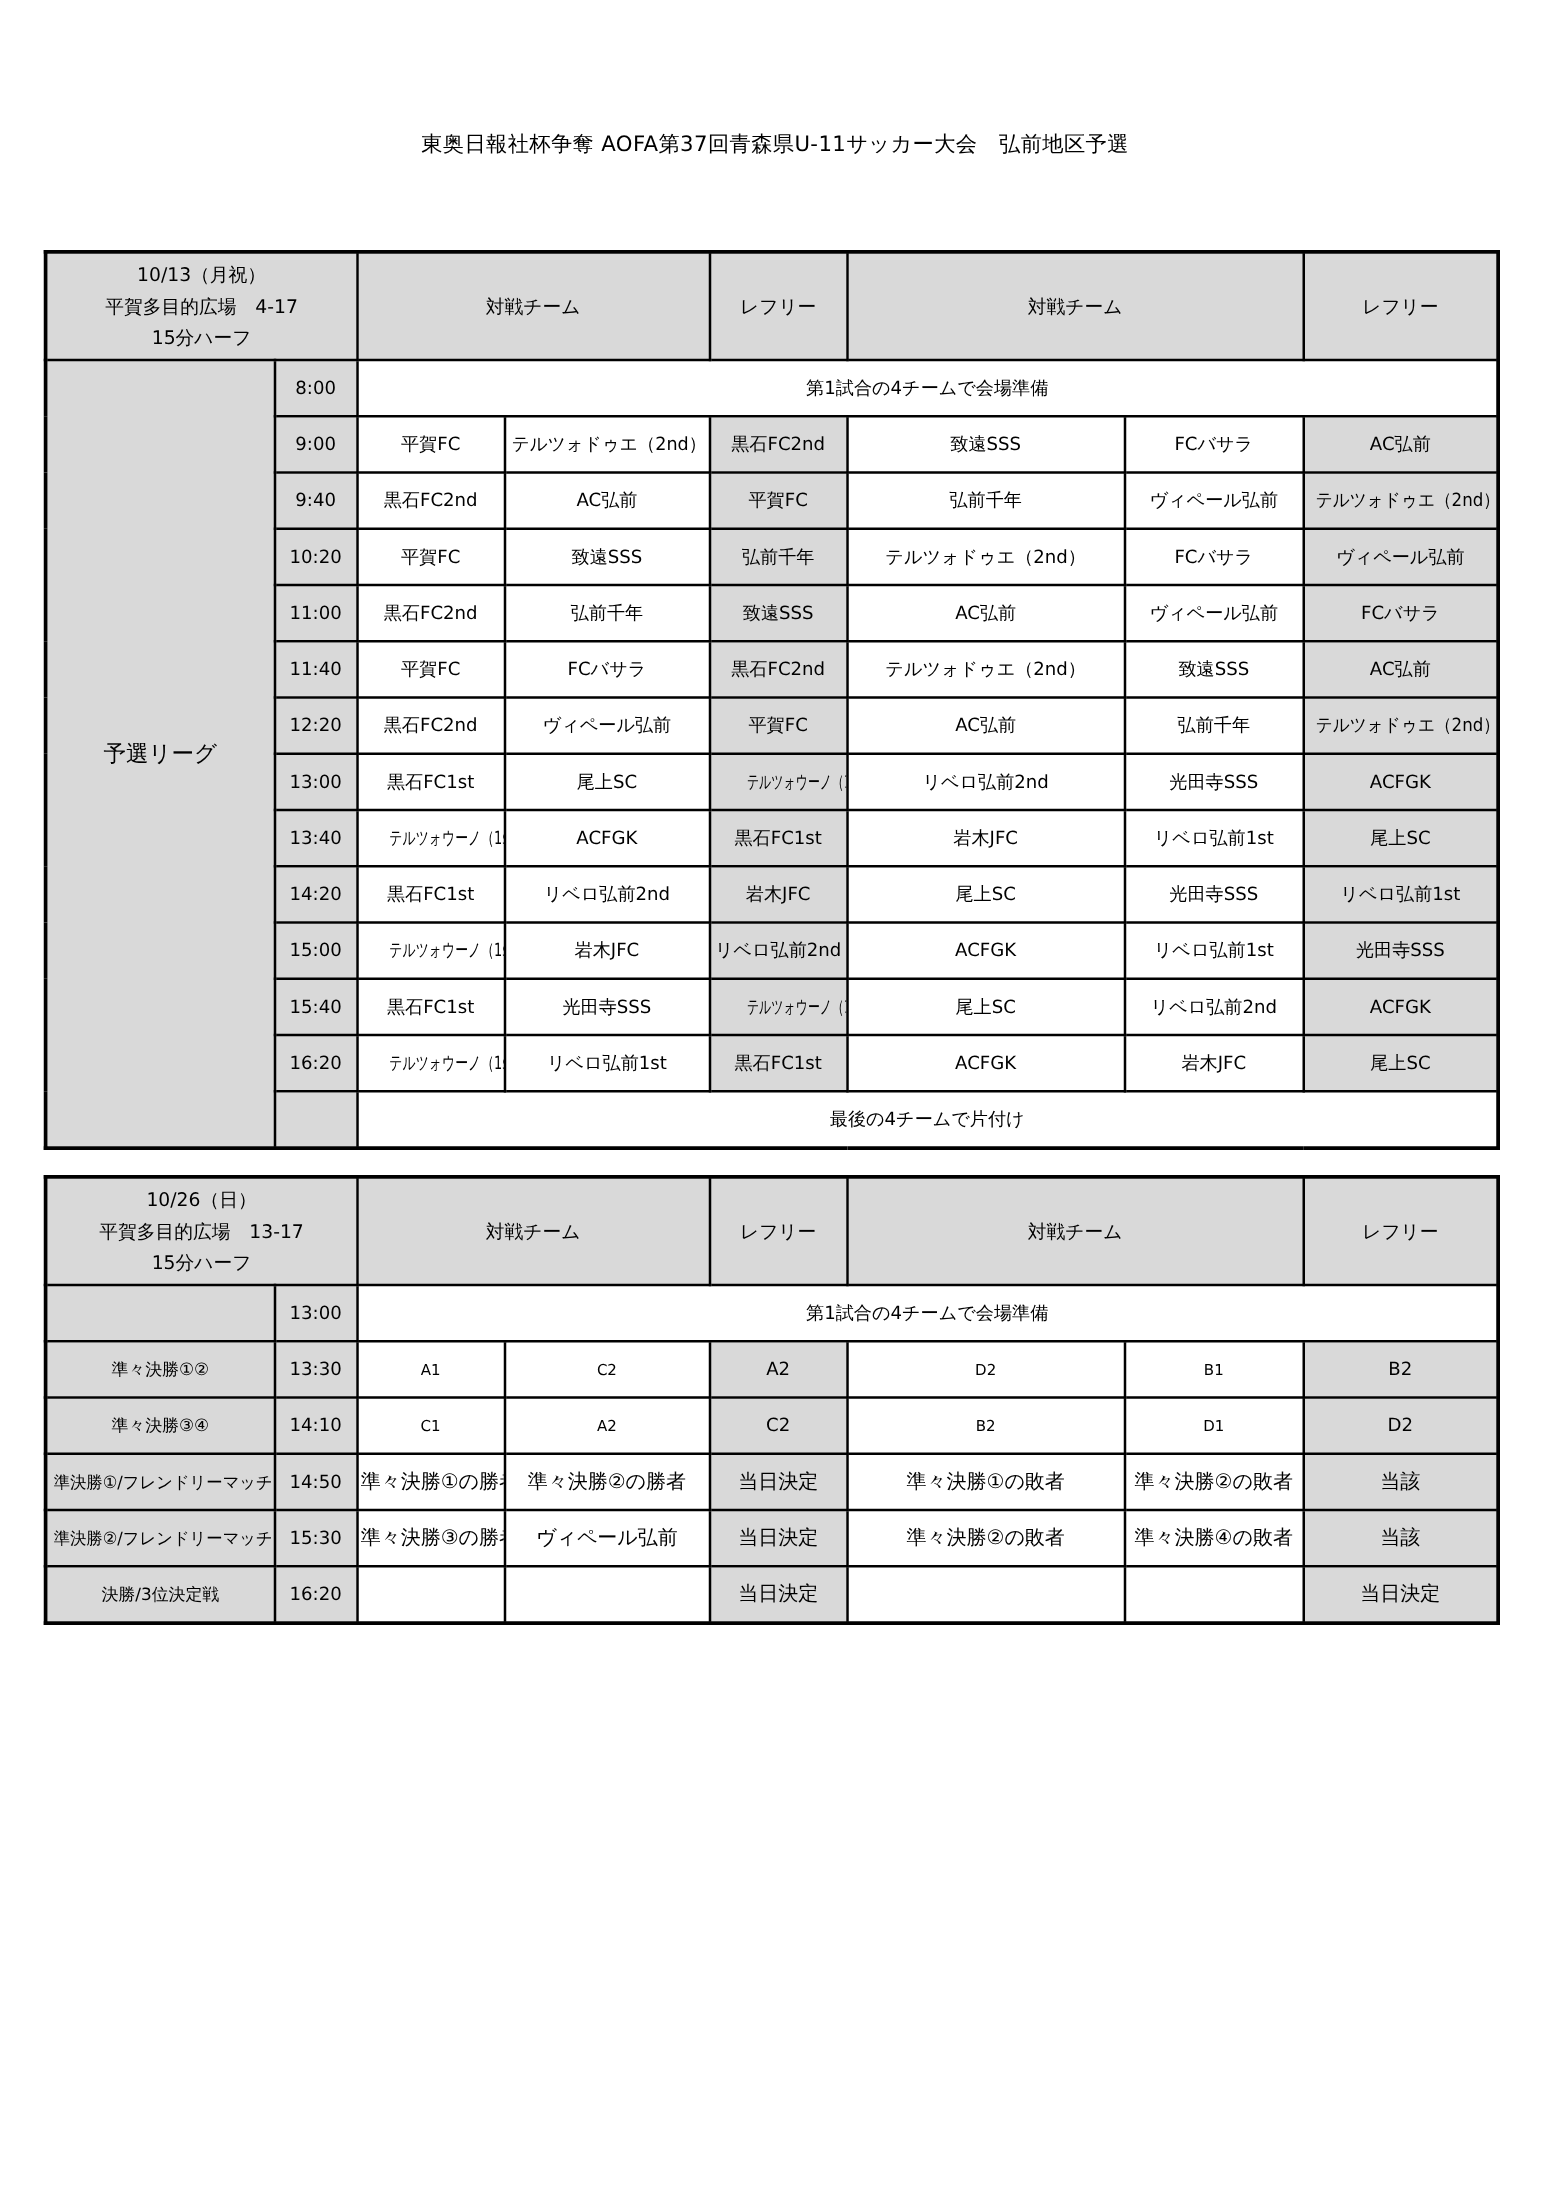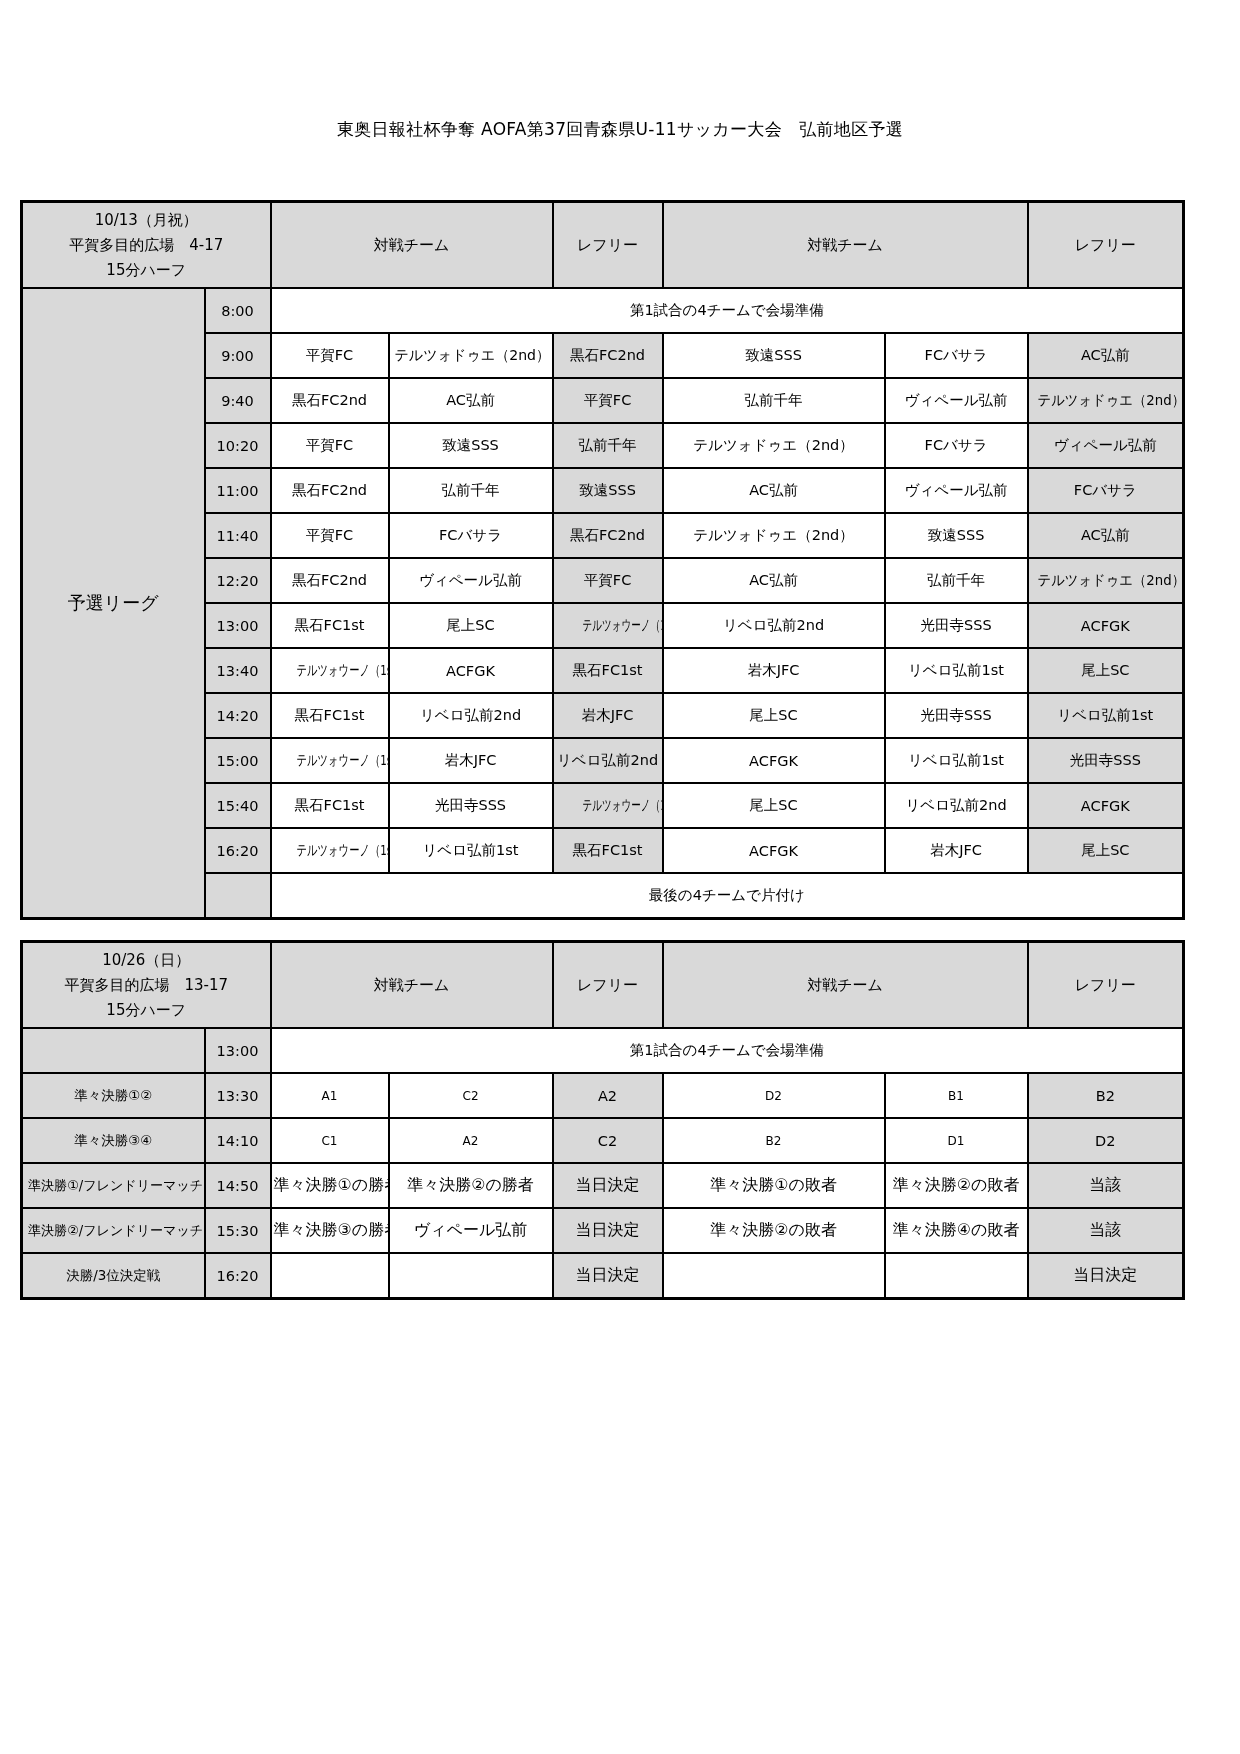--- a/index.html
+++ b/index.html
@@ -1,25 +1,25 @@
 <!DOCTYPE html>
 <html><head>
 <meta charset="utf-8">
 <style>
   html,body { margin:0; padding:0; }
   body {
     width:1240px; height:1754px; background:#ffffff; position:relative;
     font-family:"DejaVu Sans","Liberation Sans",sans-serif; color:#000;
   }
   .title {
-    position:absolute; top:118px; left:0; width:1240px;
+    position:absolute; top:104px; left:0; width:1240px;
     text-align:center; font-size:17px; letter-spacing:0.3px;
   }
   table.sched {
-    position:absolute; left:20px; width:1162px;
+    position:absolute; left:35px; width:1162px;
     border-collapse:collapse; table-layout:fixed;
     border:3px solid #000;
   }
   .t1 { top:200px; }
   .t2 { top:940px; }
   td {
     border:2px solid #000; text-align:center; vertical-align:middle;
     padding:0 2px; overflow:hidden; font-size:14.5px; white-space:nowrap;
   }
   .g { background:#d9d9d9; }

